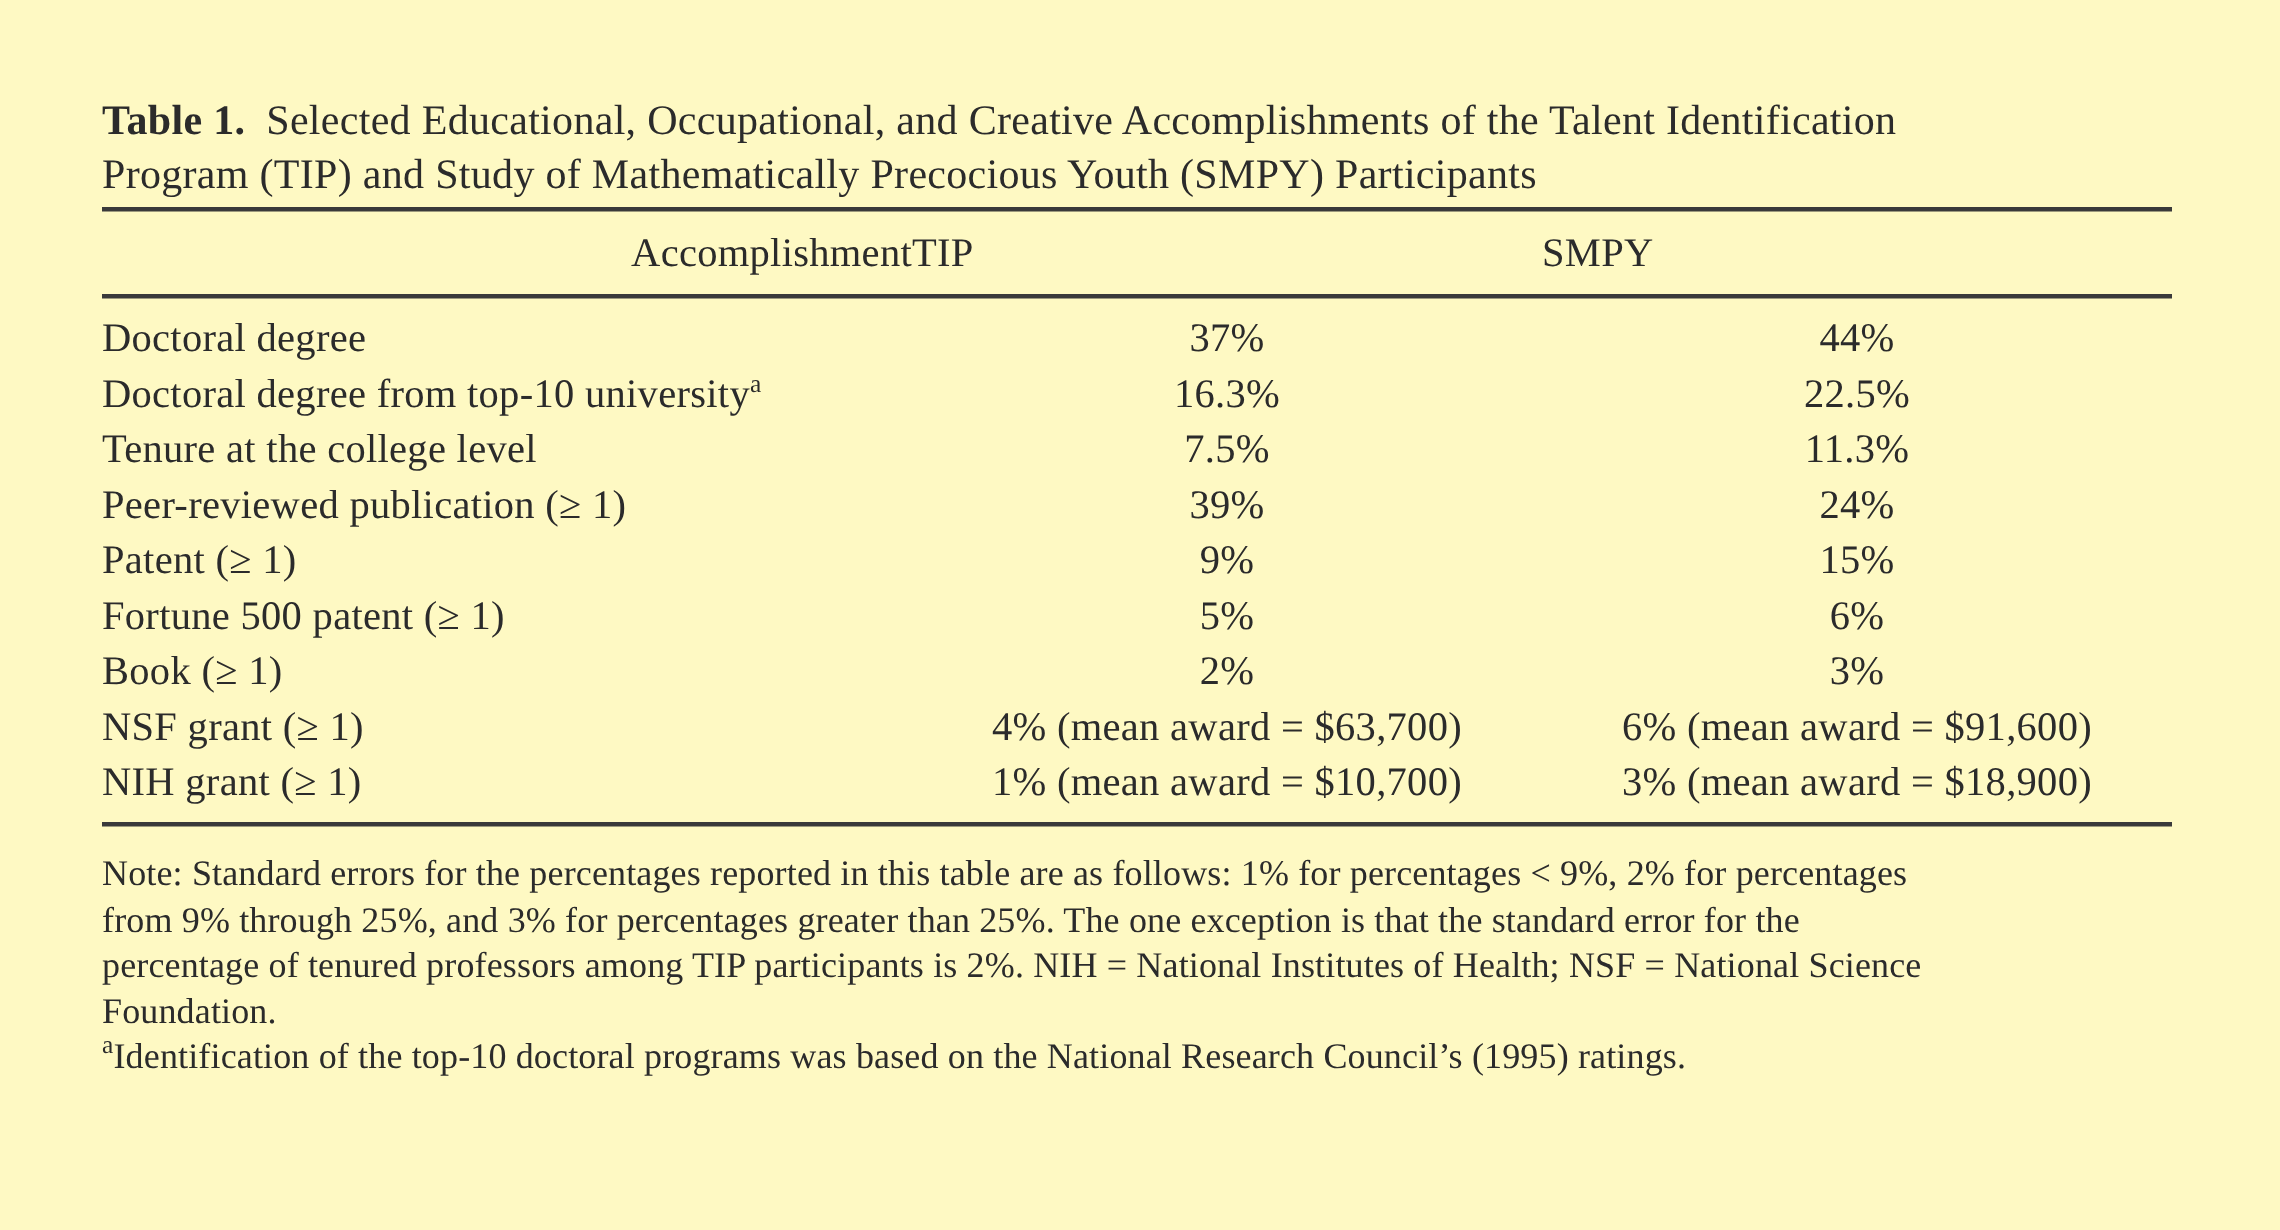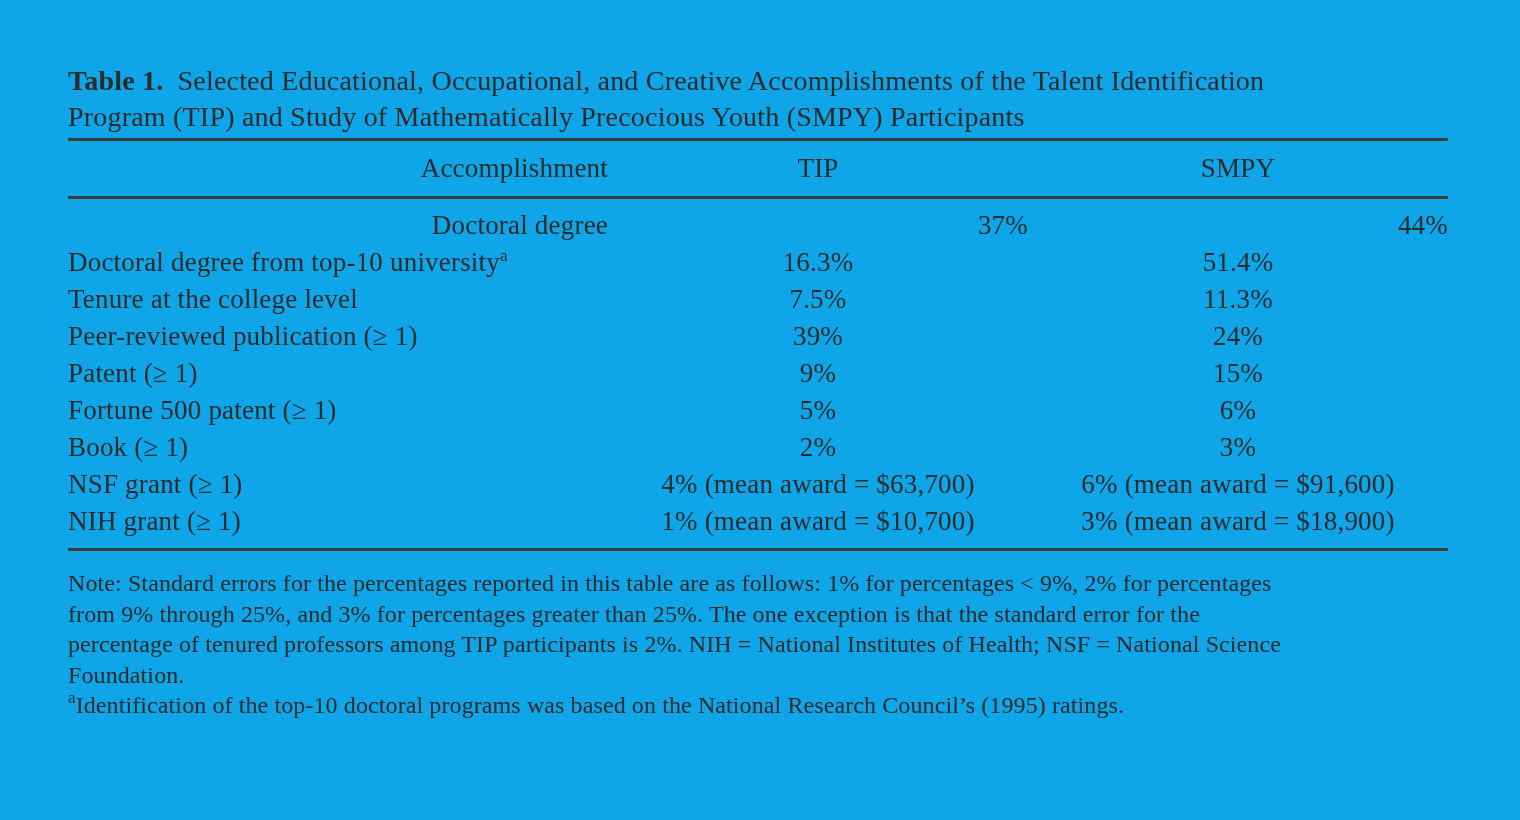--- a/index.html
+++ b/index.html
@@ -4,21 +4,21 @@
 <style>
   html, body {
     margin: 0;
     padding: 0;
     background: #ffffff;
   }
   .page {
     position: relative;
     width: 1520px;
     height: 820px;
-    background: #0ea5e9;
+    background: #fef9c3;
     overflow: hidden;
     font-family: "Liberation Serif", "DejaVu Serif", serif;
     color: #2b2b2b;
   }
   .content {
     position: absolute;
     left: 68px;
     top: 63px;
     width: 1380px;
   }
@@ -47,28 +47,28 @@
     font-weight: normal;
     font-size: 27px;
     height: 55px;
     border-top: 3px solid #3a3a3a;
     border-bottom: 3px solid #3a3a3a;
     vertical-align: middle;
     padding: 0;
     letter-spacing: 0.2px;
   }
   table.data-table thead th.h-left { text-align: right; }
-  table.data-table thead th.h-center { text-align: center; }
+  table.data-table thead th.h-center { text-align: left; }
   table.data-table tbody td {
     height: 37px;
     padding: 0;
     vertical-align: middle;
     letter-spacing: 0.2px;
   }
-  table.data-table tbody tr:first-child td { padding-top: 8px; text-align: right; }
+  table.data-table tbody tr:first-child td { padding-top: 8px; }
   table.data-table tbody tr:last-child td {
     padding-bottom: 8px;
     border-bottom: 3px solid #3a3a3a;
   }
   td.col-label { text-align: left; }
   td.col-tip, td.col-smpy { text-align: center; }
   sup.fn-marker {
     font-size: 17px;
     line-height: 0;
     vertical-align: 10px;
@@ -113,21 +113,21 @@
       </thead>
       <tbody>
           <tr>
             <td class="col-label">Doctoral degree</td>
             <td class="col-tip">37%</td>
             <td class="col-smpy">44%</td>
           </tr>
           <tr>
             <td class="col-label">Doctoral degree from top-10 university<sup class="fn-marker">a</sup></td>
             <td class="col-tip">16.3%</td>
-            <td class="col-smpy">51.4%</td>
+            <td class="col-smpy">22.5%</td>
           </tr>
           <tr>
             <td class="col-label">Tenure at the college level</td>
             <td class="col-tip">7.5%</td>
             <td class="col-smpy">11.3%</td>
           </tr>
           <tr>
             <td class="col-label">Peer-reviewed publication (≥ 1)</td>
             <td class="col-tip">39%</td>
             <td class="col-smpy">24%</td>

